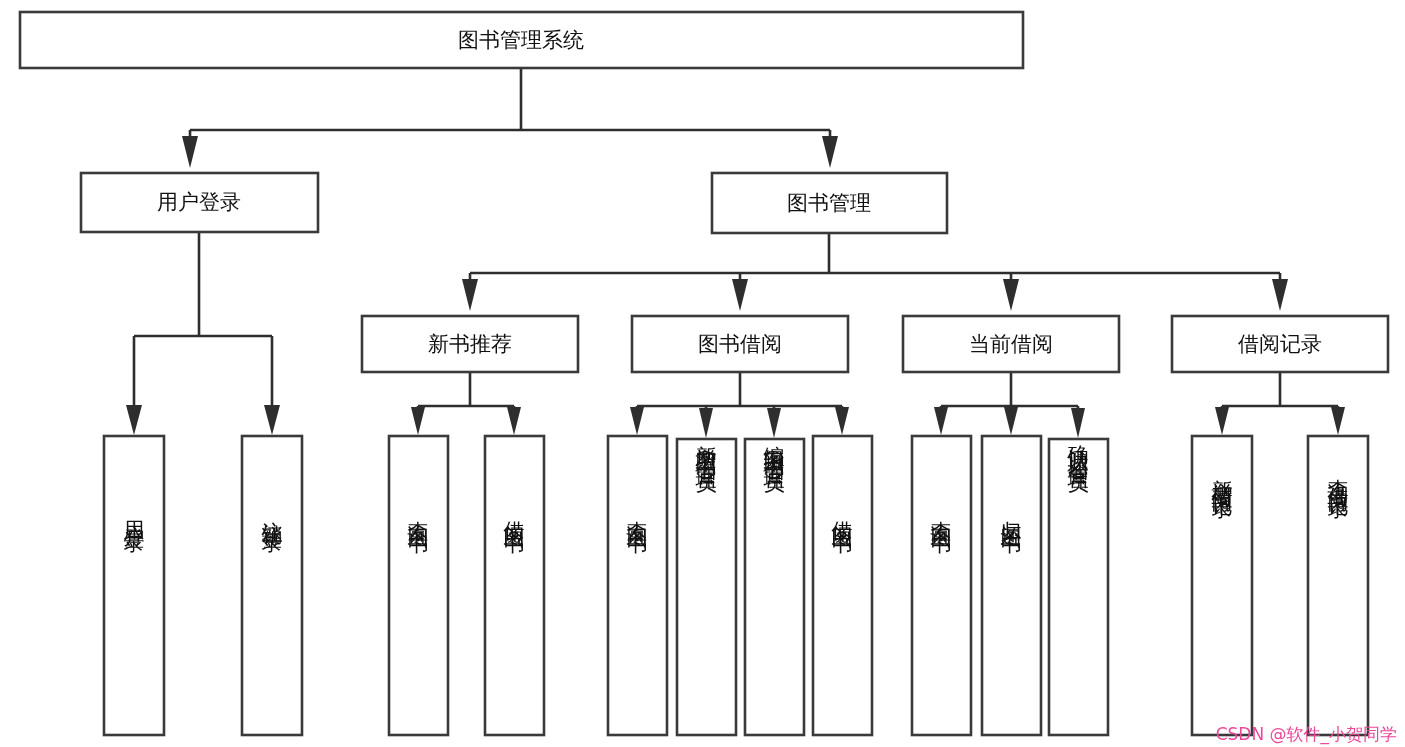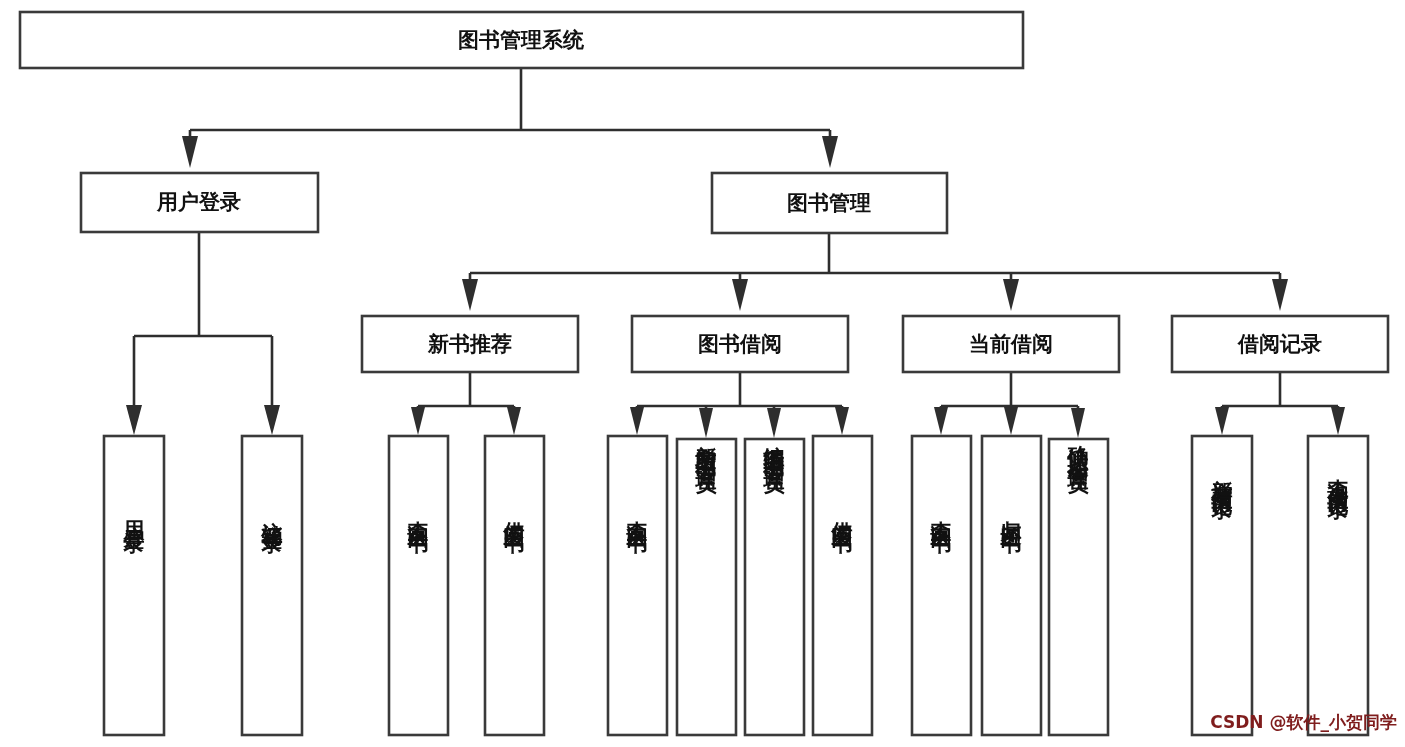--- a/index.html
+++ b/index.html
@@ -11,21 +11,20 @@
     width: 1405px;
     height: 747px;
     font-family: "DejaVu Sans", "Liberation Sans", sans-serif;
     overflow: hidden;
     position: relative;
   }
   #diagram-root {
     position: relative;
     width: 1405px;
     height: 747px;
-    font-weight: bold;
   }
   svg#flow {
     position: absolute;
     left: 0;
     top: 0;
     width: 1405px;
     height: 747px;
   }
   .node-box {
     fill: #ffffff;
@@ -53,24 +52,24 @@
     font-family: "DejaVu Sans", "Liberation Sans", sans-serif;
     font-size: 21px;
     fill: #111111;
     writing-mode: vertical-rl;
     text-orientation: upright;
     letter-spacing: 4px;
   }
   .watermark {
     position: absolute;
     right: 8px;
-    bottom: 13px;
+    bottom: 1px;
     font-family: "DejaVu Sans", "Liberation Sans", sans-serif;
     font-size: 17px;
-    color: #7f1d1d;
+    color: #ec4899;
     white-space: nowrap;
     pointer-events: none;
     margin-left: 31px;
   }
 </style>
 </head>
 <body>
 
 <div id="diagram-root">
 

